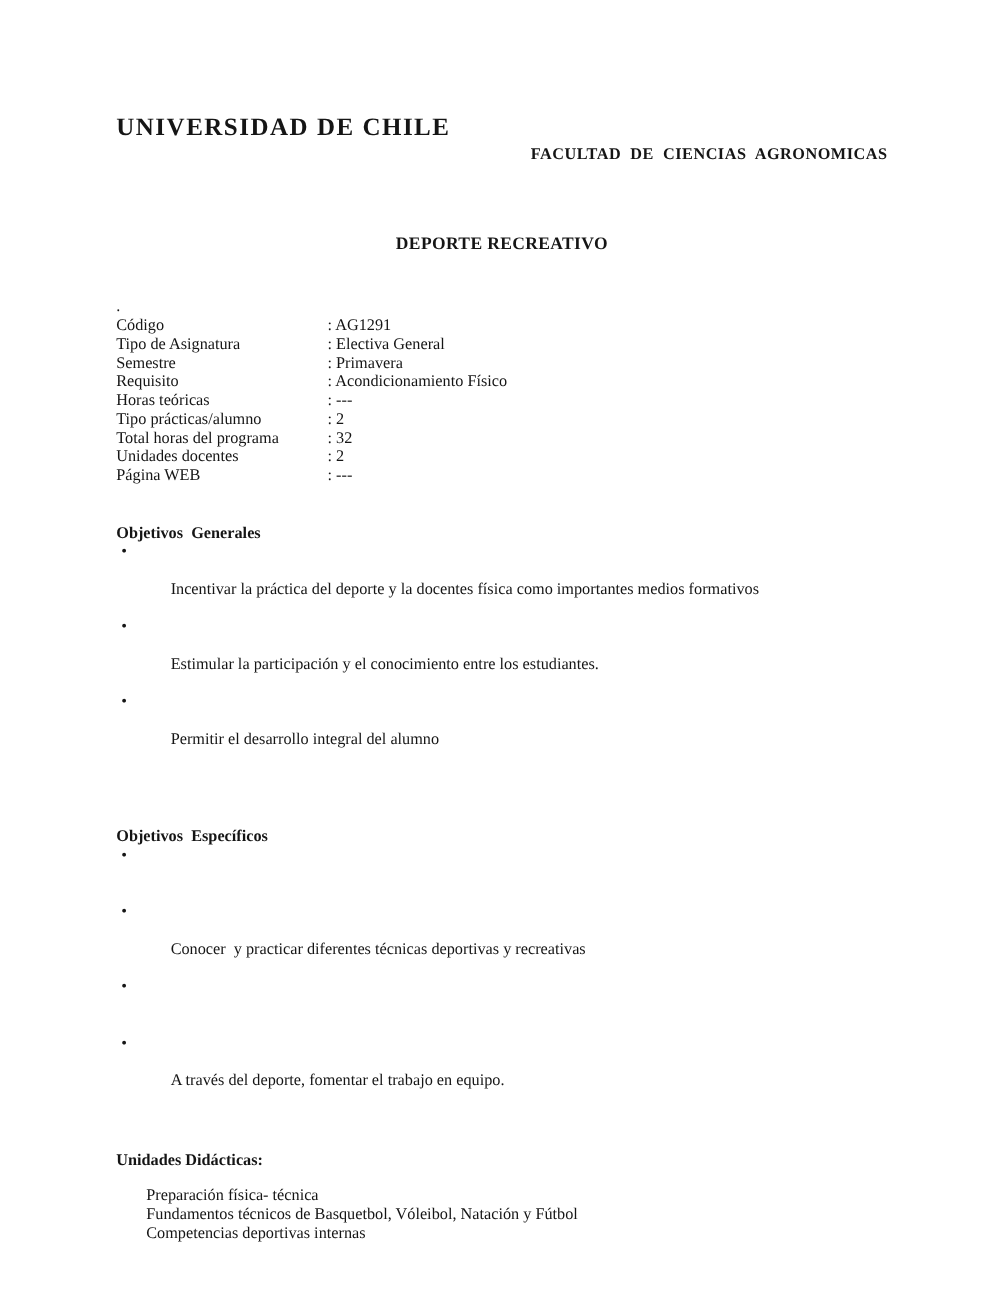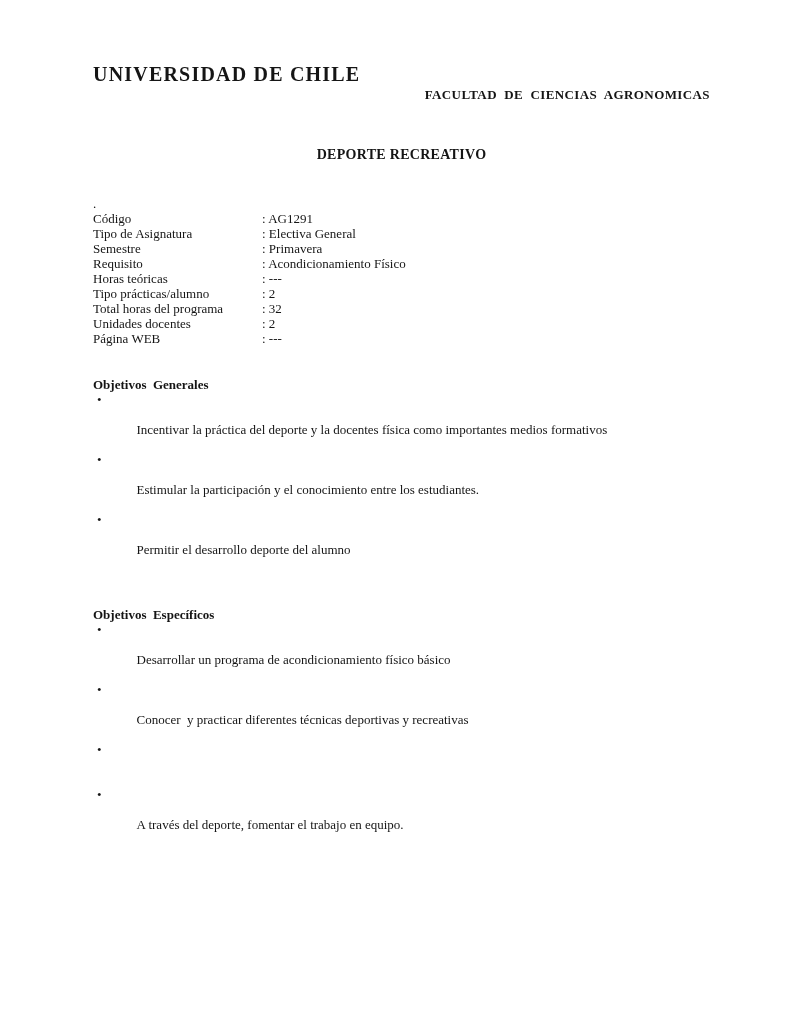--- a/index.html
+++ b/index.html
@@ -3,45 +3,45 @@
 <meta charset="utf-8">
 <style>
   * { margin: 0; padding: 0; box-sizing: border-box; }
   html, body { background: #ffffff; }
   body {
     width: 800px; height: 1035px;
     font-family: "Liberation Serif", "DejaVu Serif", serif;
     font-size: 13px; line-height: 15px; color: #151515;
     overflow: hidden;
   }
-  .page { width: 800px; height: 1035px; padding: 62px 90px 0 93px; position: relative; }
+  .page { width: 800px; height: 1035px; padding: 90px 90px 0 93px; position: relative; }
 
   .university {
     font-size: 20px; font-weight: bold; letter-spacing: 1.2px; line-height: 25px;
     white-space: pre-wrap;
   }
   .faculty {
     font-size: 13px; font-weight: bold; letter-spacing: 0.4px; line-height: 15px;
     white-space: pre-wrap;
     text-align: right;
   }
   .doc-title {
-    margin-top: 44px; text-align: center;
+    margin-top: 57px; text-align: center;
     font-size: 14px; font-weight: bold; letter-spacing: 0.3px; line-height: 17px;
   }
 
   .details { margin-top: 33px; }
   .detail-row { display: flex; line-height: 15px; }
   .detail-label { width: 169px; flex: none; white-space: pre-wrap; }
   .detail-value { white-space: pre-wrap; }
 
   .section-heading { font-weight: bold; white-space: pre-wrap; line-height: 15px; }
 
   .sec-obj-gen { margin-top: 31px; }
-  .sec-obj-esp { margin-top: 35px; }
+  .sec-obj-esp { margin-top: 48px; }
   .bullet-item { position: relative; padding-left: 24px; line-height: 15px; white-space: pre-wrap; }
   .bullet-glyph { position: absolute; left: 4px; top: 0; }
 
   .sec-unidades { margin-top: 34px; }
   .unidades-items { margin-top: 13px; }
   .unidad-item { margin-left: 24px; line-height: 15px; white-space: pre-wrap; }
 </style>
 </head>
 <body>
 
@@ -102,37 +102,44 @@
     <div class="bullet-item">
       <span class="bullet-glyph">•</span>
       <span>Incentivar la práctica del deporte y la docentes física como importantes medios formativos</span>
     </div>
     <div class="bullet-item">
       <span class="bullet-glyph">•</span>
       <span>Estimular la participación y el conocimiento entre los estudiantes.</span>
     </div>
     <div class="bullet-item">
       <span class="bullet-glyph">•</span>
-      <span>Permitir el desarrollo deporte del alumno</span>
+      <span>Permitir el desarrollo integral del alumno</span>
     </div>
   </section>
 
   <section class="sec-obj-esp">
     <div class="section-heading">Objetivos  Específicos</div>
     <div class="bullet-item">
       <span class="bullet-glyph">•</span>
-      <span>Desarrollar un programa de acondicionamiento físico básico</span>
     </div>
     <div class="bullet-item">
       <span class="bullet-glyph">•</span>
       <span>Conocer  y practicar diferentes técnicas deportivas y recreativas</span>
     </div>
     <div class="bullet-item">
       <span class="bullet-glyph">•</span>
     </div>
     <div class="bullet-item">
       <span class="bullet-glyph">•</span>
       <span>A través del deporte, fomentar el trabajo en equipo.</span>
     </div>
   </section>
 
+  <section class="sec-unidades">
+    <div class="section-heading">Unidades Didácticas:</div>
+    <div class="unidades-items">
+      <div class="unidad-item">Preparación física- técnica</div>
+      <div class="unidad-item">Fundamentos técnicos de Basquetbol, Vóleibol, Natación y Fútbol</div>
+      <div class="unidad-item">Competencias deportivas internas</div>
+    </div>
+  </section>
 
 </div>
 
 </body></html>

